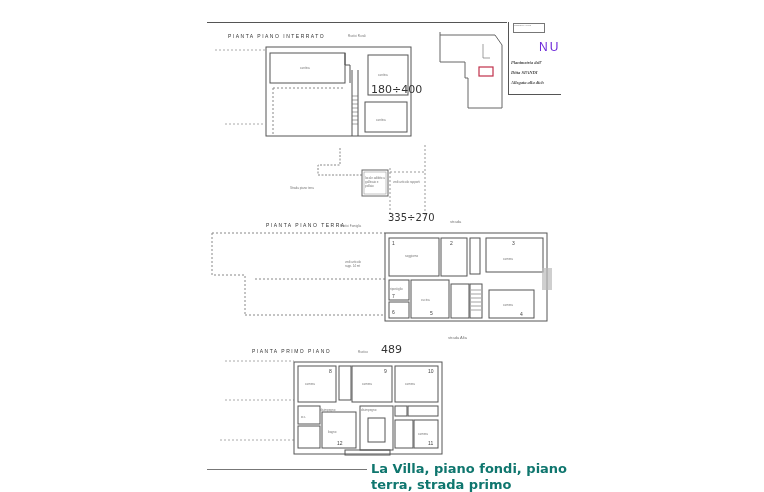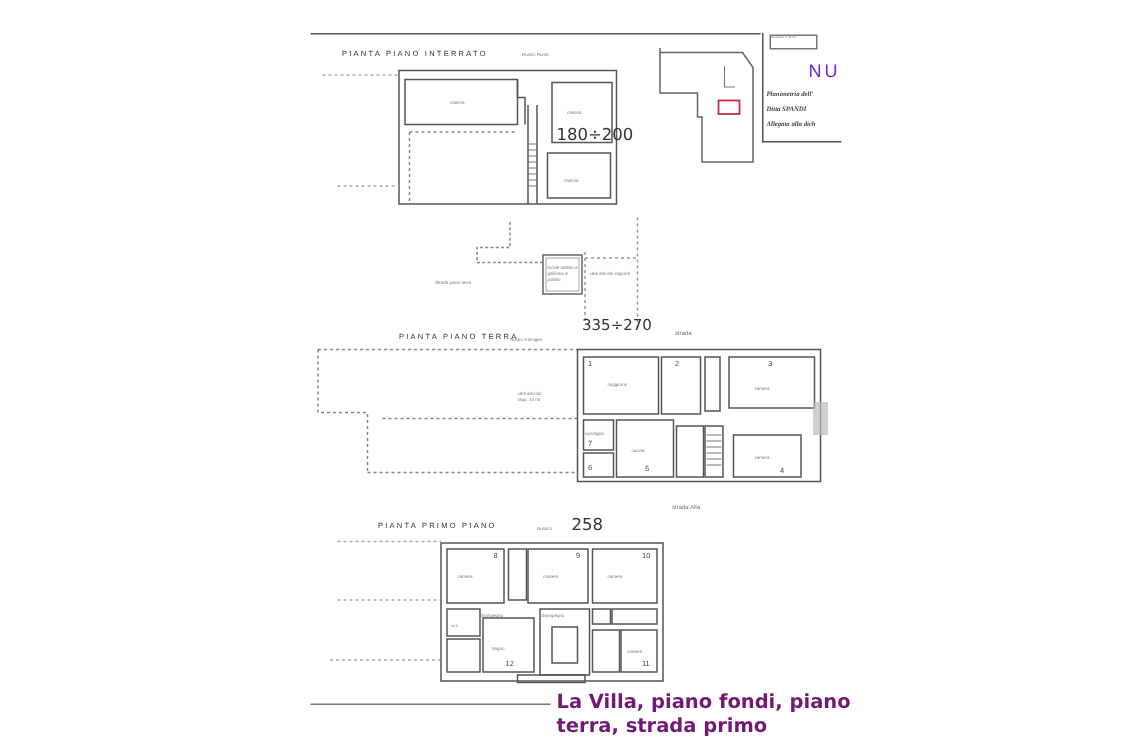--- a/index.html
+++ b/index.html
@@ -4,21 +4,21 @@
 <style>
   html,body{margin:0;padding:0;background:#fff;}
   body{width:764px;height:492px;position:relative;overflow:hidden;font-family:"Liberation Sans",sans-serif;}
   .sheet{position:absolute;left:207px;top:18px;width:350px;height:455px;background:#fff;}
   .topline{position:absolute;left:207px;top:22px;width:300px;height:1px;background:#555;}
   .botline{position:absolute;left:207px;top:469px;width:160px;height:1px;background:#777;}
   .lbl{position:absolute;font-size:5px;letter-spacing:1.5px;color:#333;white-space:nowrap;font-family:"Liberation Sans",sans-serif;}
   .tiny{position:absolute;font-size:3px;color:#777;white-space:nowrap;}
   .hand{position:absolute;font-family:"DejaVu Sans",sans-serif;color:#333;white-space:nowrap;}
   svg{position:absolute;left:0;top:0;}
-  .caption{position:absolute;left:368px;top:460px;font-family:"DejaVu Sans",sans-serif;font-weight:bold;font-size:13px;line-height:16px;color:#701a75;background:#fff;padding:1px 3px 0 3px;}
+  .caption{position:absolute;left:368px;top:460px;font-family:"DejaVu Sans",sans-serif;font-weight:bold;font-size:13px;line-height:16px;color:#0f766e;background:#fff;padding:1px 3px 0 3px;}
   .titlebox{position:absolute;left:508px;top:22px;width:52px;height:72px;border-left:1px solid #555;border-bottom:1px solid #555;background:#fff;}
   .stamp{position:absolute;left:513px;top:23px;width:30px;height:8px;border:1px solid #777;font-size:2px;color:#777;}
   .nu{position:absolute;left:539px;top:40px;font-size:12px;letter-spacing:2px;color:#6d28d9;font-family:"Liberation Sans",sans-serif;}
   .ti{position:absolute;left:511px;font-size:4.5px;font-style:italic;font-weight:bold;color:#444;font-family:"Liberation Serif",serif;white-space:nowrap;}
 </style>
 </head>
 <body>
 
 <div class="sheet"></div>
 <div class="topline"></div>
@@ -111,21 +111,21 @@
   </g>
   <rect x="479" y="67" width="14" height="9" fill="none" stroke="#c0304a" stroke-width="1.2"></rect>
   <rect x="542" y="268" width="10" height="22" fill="#bbb" opacity="0.7"></rect>
 </svg>
 
 <div class="lbl" style="left:228px;top:33px">PIANTA   PIANO   INTERRATO</div>
 <div class="tiny" style="left:348px;top:34px">Rustici Rurali</div>
 <div class="tiny" style="left:300px;top:66px">cantina</div>
 <div class="tiny" style="left:378px;top:73px">cantina</div>
 <div class="tiny" style="left:376px;top:118px">cantina</div>
-<div class="hand" style="left:371px;top:83px;font-size:11px">180÷200</div>
+<div class="hand" style="left:371px;top:83px;font-size:11px">180÷400</div>
 
 <div class="tiny" style="left:365px;top:176px;width:22px;white-space:normal;line-height:4px">locale adibito a gallinaio e pollaio</div>
 <div class="tiny" style="left:290px;top:186px">Strada piano terra</div>
 <div class="tiny" style="left:393px;top:180px;width:30px;white-space:normal;line-height:4px">vedi articolo rapporti</div>
 <div class="lbl" style="left:266px;top:222px">PIANTA   PIANO   TERRA</div>
 <div class="tiny" style="left:340px;top:224px">Rustici  Famiglia</div>
 <div class="hand" style="left:388px;top:212px;font-size:10px">335÷270</div>
 <div class="tiny" style="left:450px;top:219px;font-size:4px">strada</div>
 <div class="tiny" style="left:345px;top:260px;width:20px;white-space:normal;line-height:4px">vedi articolo rapp. 14 mt</div>
 <div class="tiny" style="left:448px;top:335px;font-size:4px">strada Alta</div>
@@ -137,21 +137,21 @@
 <div class="tiny" style="left:392px;top:309px;font-size:5px;color:#444">6</div>
 <div class="tiny" style="left:392px;top:293px;font-size:5px;color:#444">7</div>
 <div class="tiny" style="left:405px;top:254px">soggiorno</div>
 <div class="tiny" style="left:503px;top:257px">camera</div>
 <div class="tiny" style="left:503px;top:303px">camera</div>
 <div class="tiny" style="left:421px;top:298px">cucina</div>
 <div class="tiny" style="left:390px;top:287px">ripostiglio</div>
 
 <div class="lbl" style="left:252px;top:348px">PIANTA   PRIMO   PIANO</div>
 <div class="tiny" style="left:358px;top:350px">Rustico</div>
-<div class="hand" style="left:381px;top:343px;font-size:11px">258</div>
+<div class="hand" style="left:381px;top:343px;font-size:11px">489</div>
 <div class="tiny" style="left:329px;top:368px;font-size:5px;color:#444">8</div>
 <div class="tiny" style="left:384px;top:368px;font-size:5px;color:#444">9</div>
 <div class="tiny" style="left:428px;top:368px;font-size:5px;color:#444">10</div>
 <div class="tiny" style="left:428px;top:440px;font-size:5px;color:#444">11</div>
 <div class="tiny" style="left:337px;top:440px;font-size:5px;color:#444">12</div>
 <div class="tiny" style="left:305px;top:382px">camera</div>
 <div class="tiny" style="left:362px;top:382px">camera</div>
 <div class="tiny" style="left:405px;top:382px">camera</div>
 <div class="tiny" style="left:301px;top:415px">w.c.</div>
 <div class="tiny" style="left:328px;top:430px">bagno</div>

